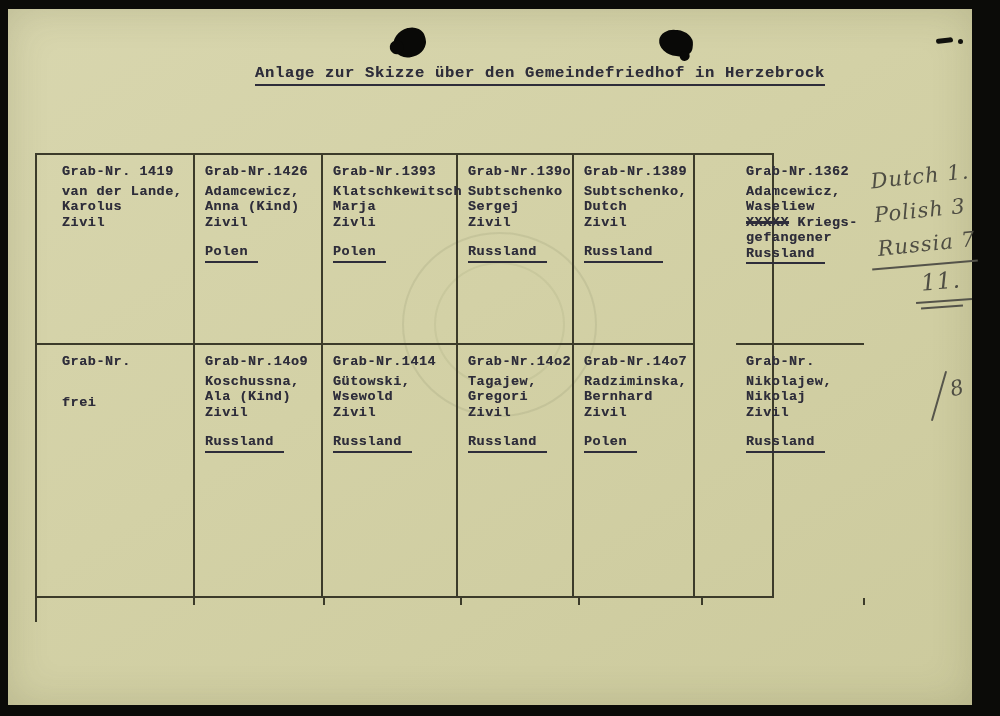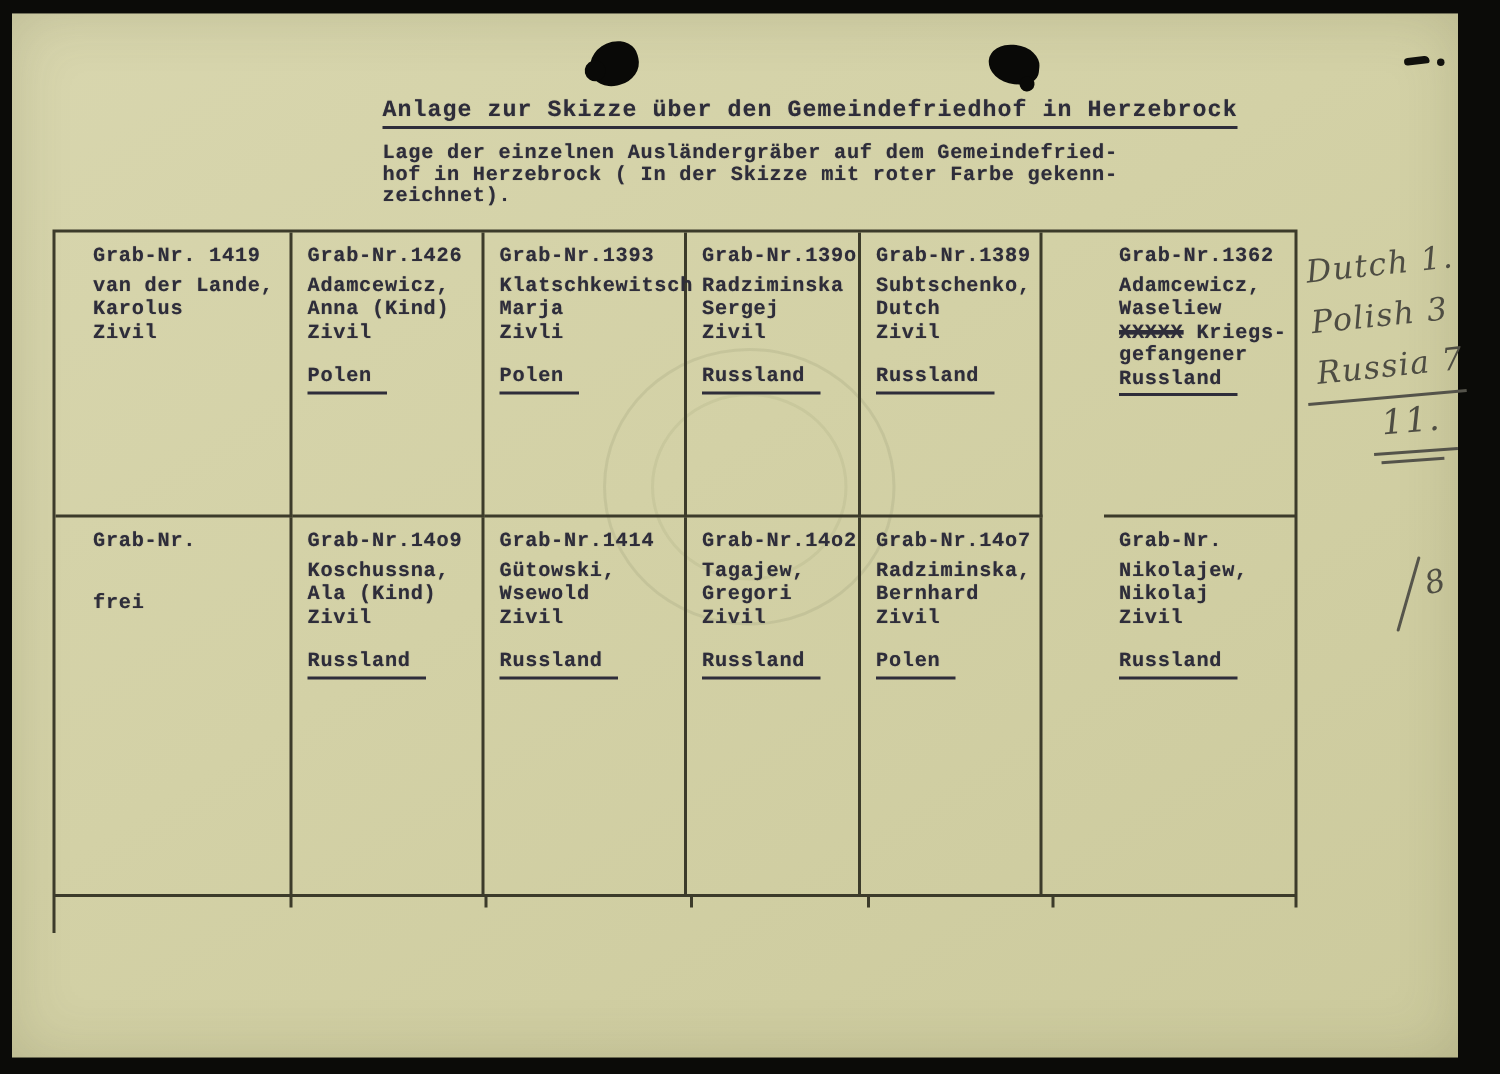--- a/index.html
+++ b/index.html
@@ -31,21 +31,21 @@
   .hole-2 { left:659px; top:30px; width:34px; height:26px; border-radius:50% 55% 40% 60%; transform:rotate(6deg); }
   .hole-2:after { content:""; position:absolute; right:2px; bottom:-4px; width:10px; height:10px; background:#090907; border-radius:50%; }
 
   
   .ink-dash { position:absolute; left:936px; top:38px; width:17px; height:5px; background:#11110d;
               border-radius:3px 4px 2px 3px; transform:rotate(-7deg); }
   .ink-dot { position:absolute; left:958px; top:39px; width:5px; height:5px; background:#11110d; border-radius:50%; }
 
   
   .grave-table {
-    position:absolute; left:35px; top:153px; width:830px; height:445px;
+    position:absolute; left:35px; top:153px; width:739px; height:445px;
     border:2px solid #3c3b2a; display:grid;
     grid-template-columns:158px 128px 135px 116px 121px auto;
     grid-template-rows:190px auto;
   }
   .cell { border-right:2px solid #3c3b2a; padding:9px 6px 0 10px; font-size:13.5px; line-height:15.5px; }
   .cell.last { border-right:none;margin-left:41px; }
   .cell.r0 { border-bottom:2px solid #3c3b2a; }
   .cell.c0 { padding-left:25px; }
   .grab { margin-bottom:4px; white-space:pre; }
   .name-line { white-space:pre; min-height:15.5px; }
@@ -89,25 +89,20 @@
   <div class="hole hole-1"></div>
   <div class="hole hole-2"></div>
   <div class="ink-dash"></div>
   <div class="ink-dot"></div>
 
   <div class="stamp stamp-outer"></div>
   <div class="stamp stamp-inner"></div>
 
   <h1 class="tw doc-title">Anlage zur Skizze über den Gemeindefriedhof in Herzebrock</h1>
 
-  <div class="tw doc-subtitle">
-    <div>Lage der einzelnen Ausländergräber auf dem Gemeindefried-</div>
-    <div>hof in Herzebrock ( In der Skizze mit roter Farbe gekenn-</div>
-    <div>zeichnet).</div>
-  </div>
 
   <div class="grave-table tw" id="grave-table">
       <div class="cell r0 c0">
         <div class="grab">Grab-Nr. 1419</div>
         <div class="name-line">van der Lande,</div>
         <div class="name-line">Karolus</div>
         <div class="name-line">Zivil</div>
       </div>
       <div class="cell r0 c1">
         <div class="grab">Grab-Nr.1426</div>
@@ -118,21 +113,21 @@
       </div>
       <div class="cell r0 c2">
         <div class="grab">Grab-Nr.1393</div>
         <div class="name-line">Klatschkewitsch</div>
         <div class="name-line">Marja</div>
         <div class="name-line">Zivli</div>
         <div><span class="nat">Polen</span></div>
       </div>
       <div class="cell r0 c3">
         <div class="grab">Grab-Nr.139o</div>
-        <div class="name-line">Radziminska</div>
+        <div class="name-line">Subtschenko</div>
         <div class="name-line">Sergej</div>
         <div class="name-line">Zivil</div>
         <div><span class="nat">Russland</span></div>
       </div>
       <div class="cell r0 c4">
         <div class="grab">Grab-Nr.1389</div>
         <div class="name-line">Subtschenko,</div>
         <div class="name-line">Dutch</div>
         <div class="name-line">Zivil</div>
         <div><span class="nat">Russland</span></div>

